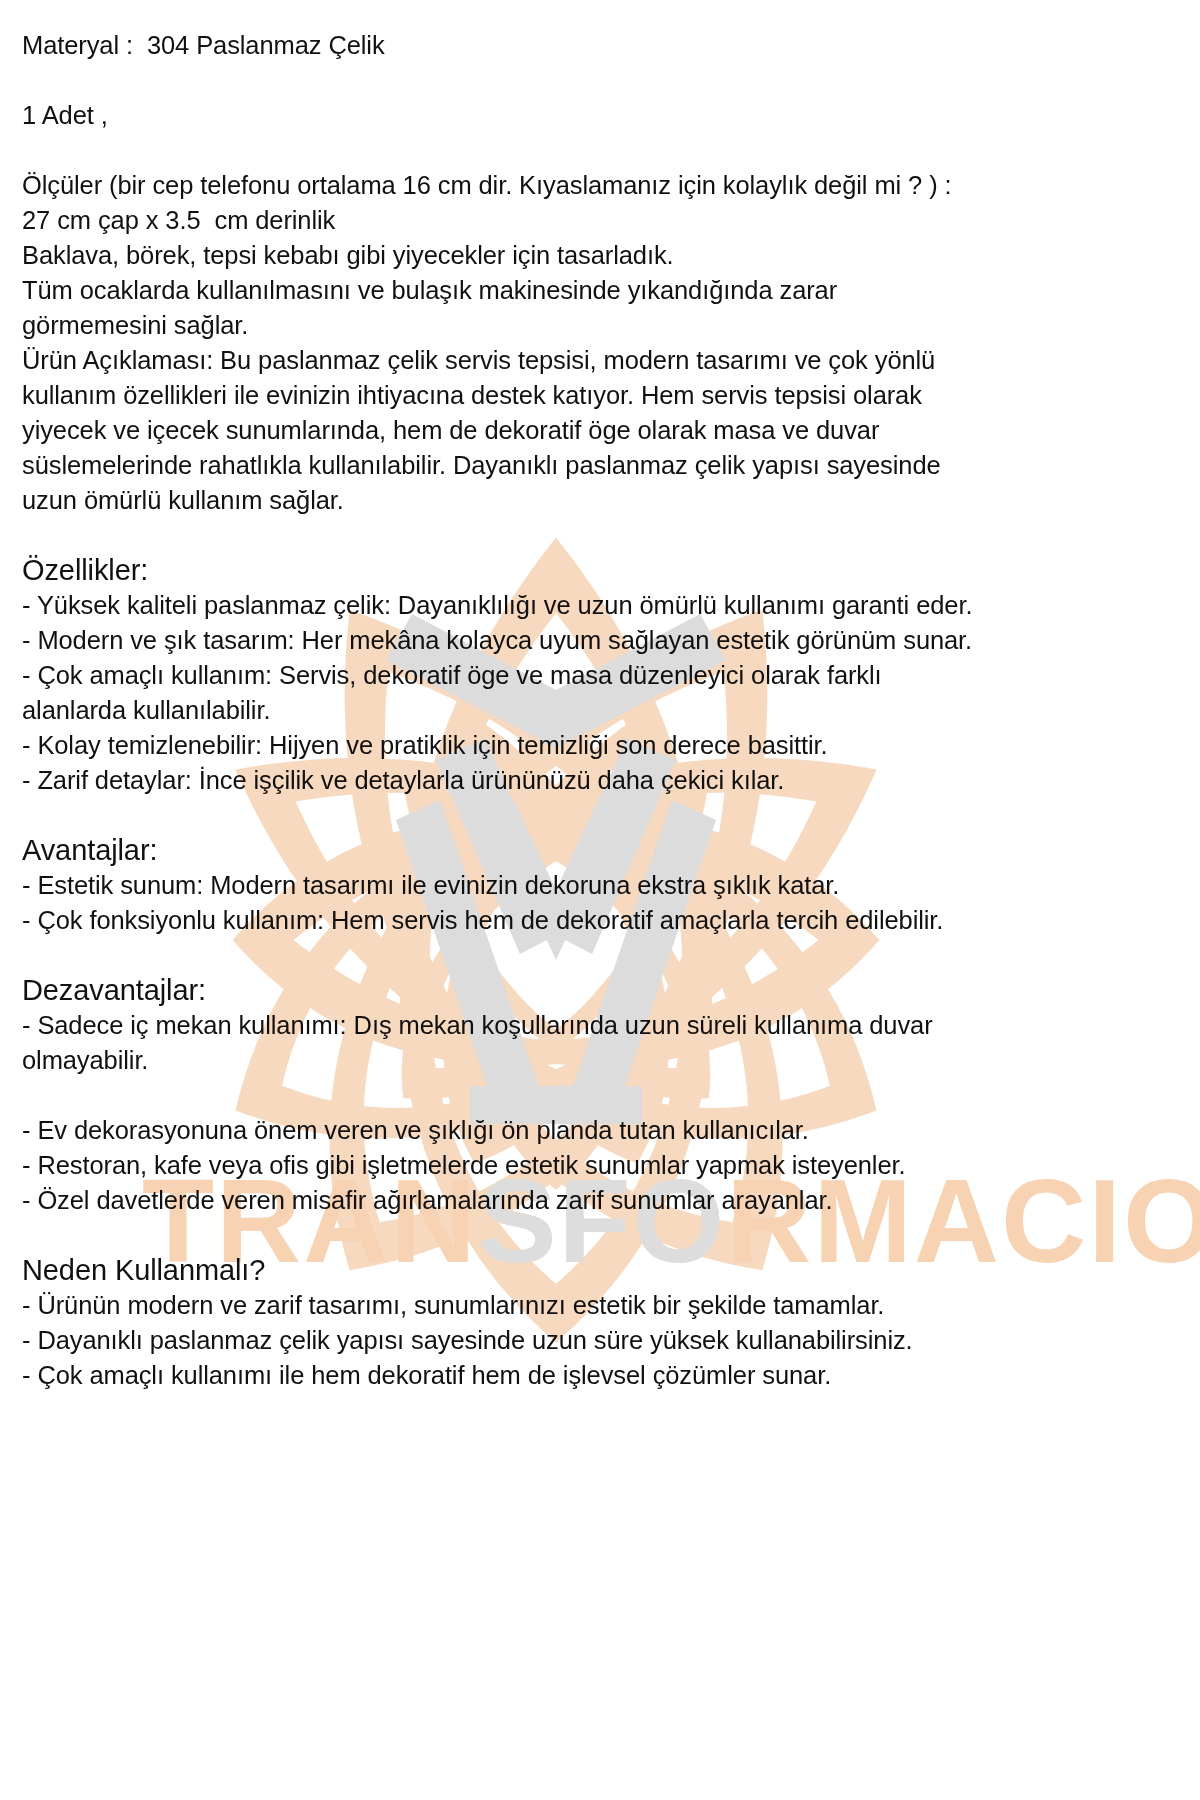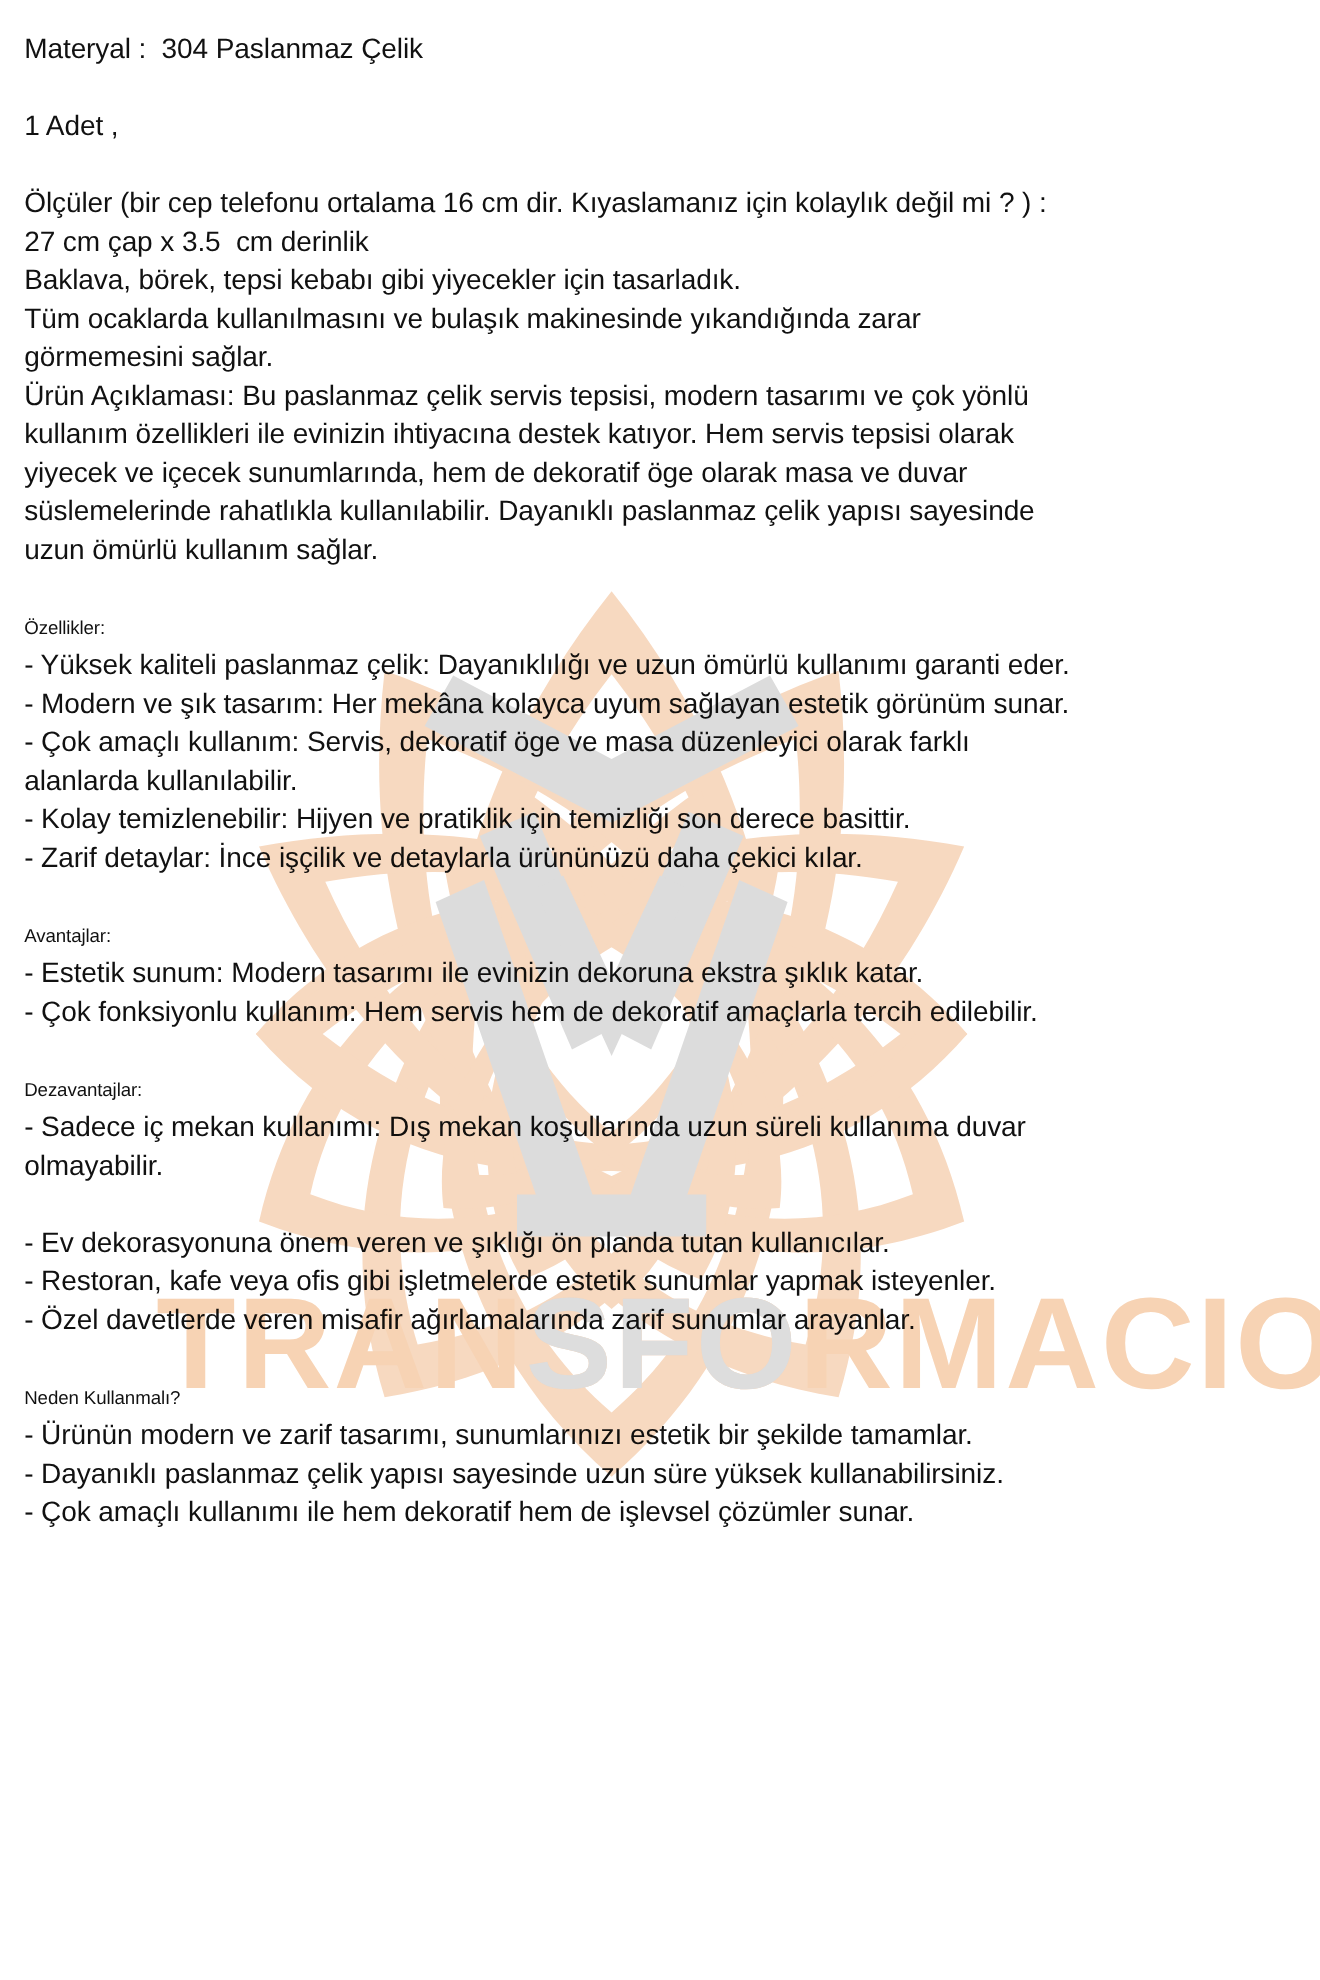--- a/index.html
+++ b/index.html
@@ -50,21 +50,21 @@
     line-height: 35px;
     letter-spacing: -0.1px;
     white-space: pre-wrap;
     word-spacing: 0px;
   }
   .para {
     margin: 0;
   }
   .spacer-sm { height: 35px; }
   .spacer-md { height: 35px; }
-  .head { font-size: 17px; line-height: 35px; }
+  .head { font-size: 29px; line-height: 35px; }
 </style>
 </head>
 <body>
 
 <div id="watermark-layer">
   <svg width="1200" height="1800" viewBox="0 0 1200 1800" xmlns="http://www.w3.org/2000/svg">
     <defs>
 
       <g id="petal">
         <path d="M0,-330 C 92,-215 128,-90 128,40 C 128,150 92,250 0,330

